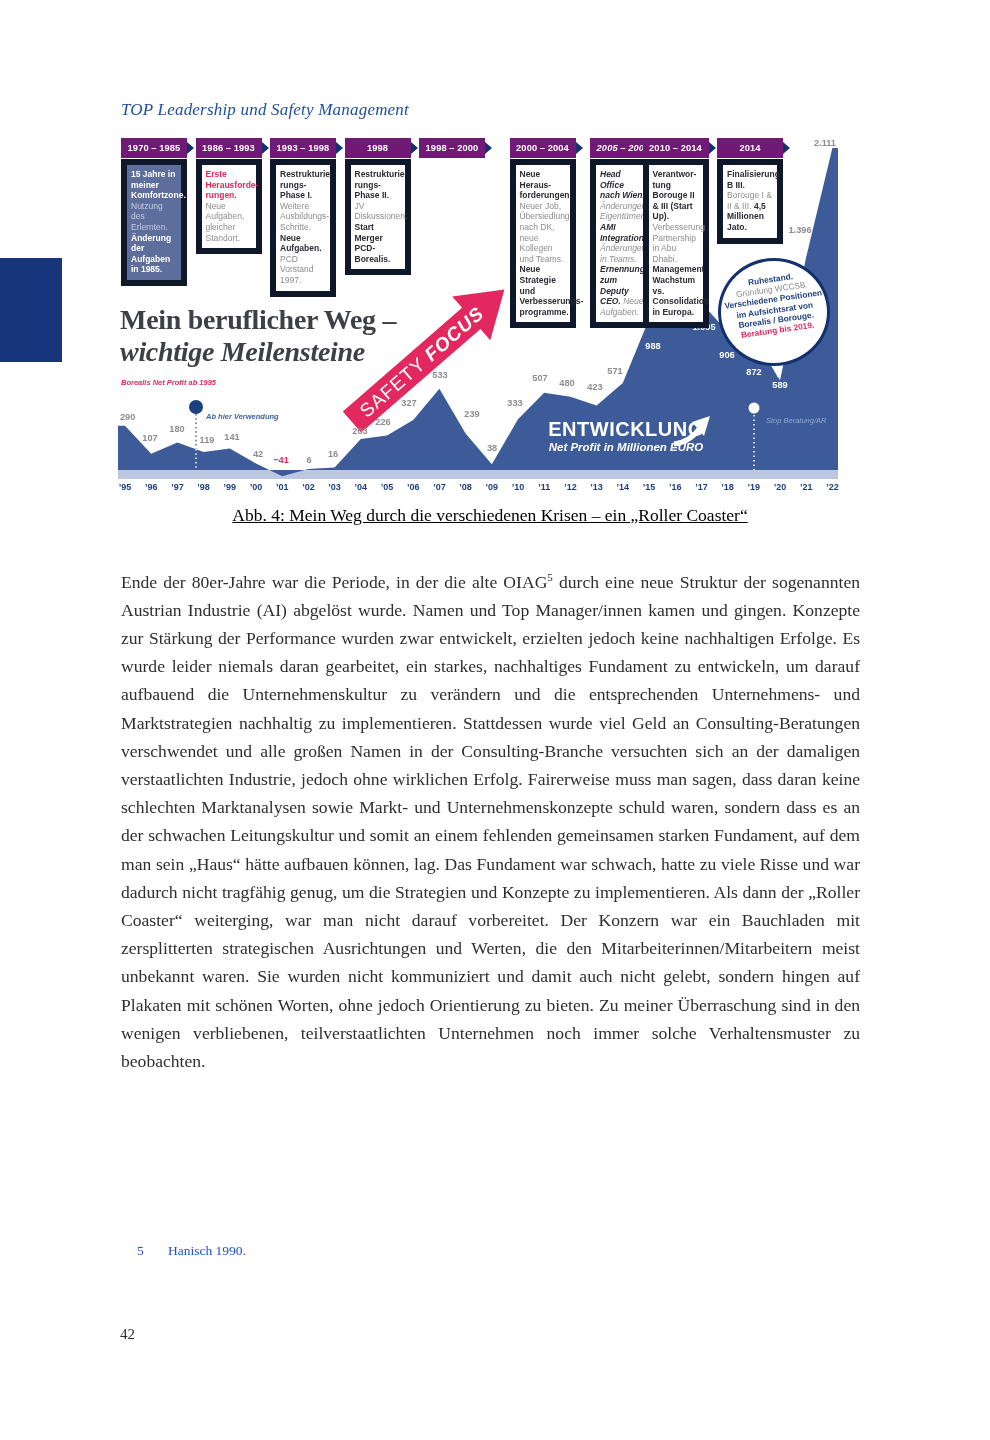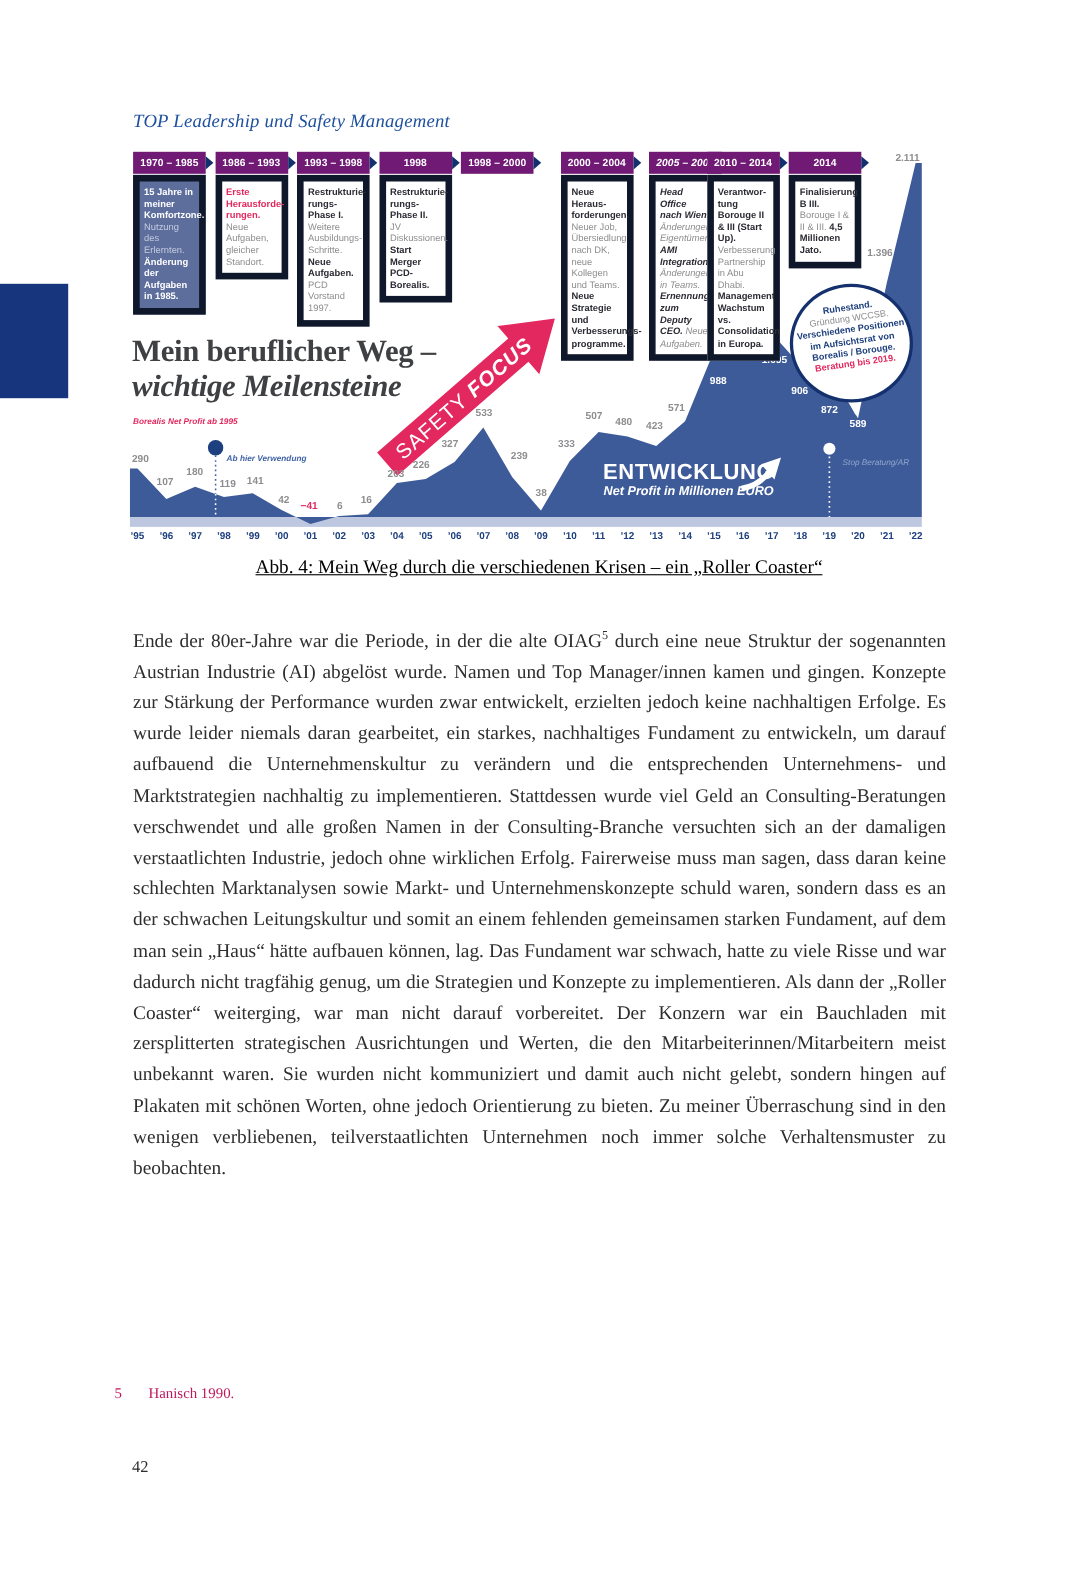--- a/index.html
+++ b/index.html
@@ -46,21 +46,21 @@
   .bub-muted{color:#8d8d90;}
   .bub-red{color:#e3285f;font-weight:bold;}
   #bubble-tail{left:648px;top:212px;width:0;height:0;z-index:2;
           border-left:10px solid transparent;border-right:4px solid transparent;
           border-top:28px solid #fff;transform:rotate(-8deg);}
   
   #caption{left:118px;top:505px;width:744px;text-align:center;font-size:17.5px;color:#000000;text-decoration:underline;}
   #body-text{left:121px;top:550px;width:739px;font-size:17.6px;line-height:28.2px;color:#2e2e2e;
              text-align:justify;}
   #body-text sup{font-size:11px;line-height:0;}
-  #footnote{left:104px;top:1243px;font-size:13.5px;color:#be185d;margin-top:16px;}
+  #footnote{left:137px;top:1243px;font-size:13.5px;color:#1d4ed8;}
   #footnote .fn-marker{display:inline-block;width:31px;}
   #page-number{left:120px;top:1326px;font-size:15px;color:#2e2e2e;}
 </style>
 </head>
 <body>
 
 <div class="abs" id="running-head">TOP Leadership und Safety Management</div>
 
 <div class="abs" id="left-band"></div>
 

